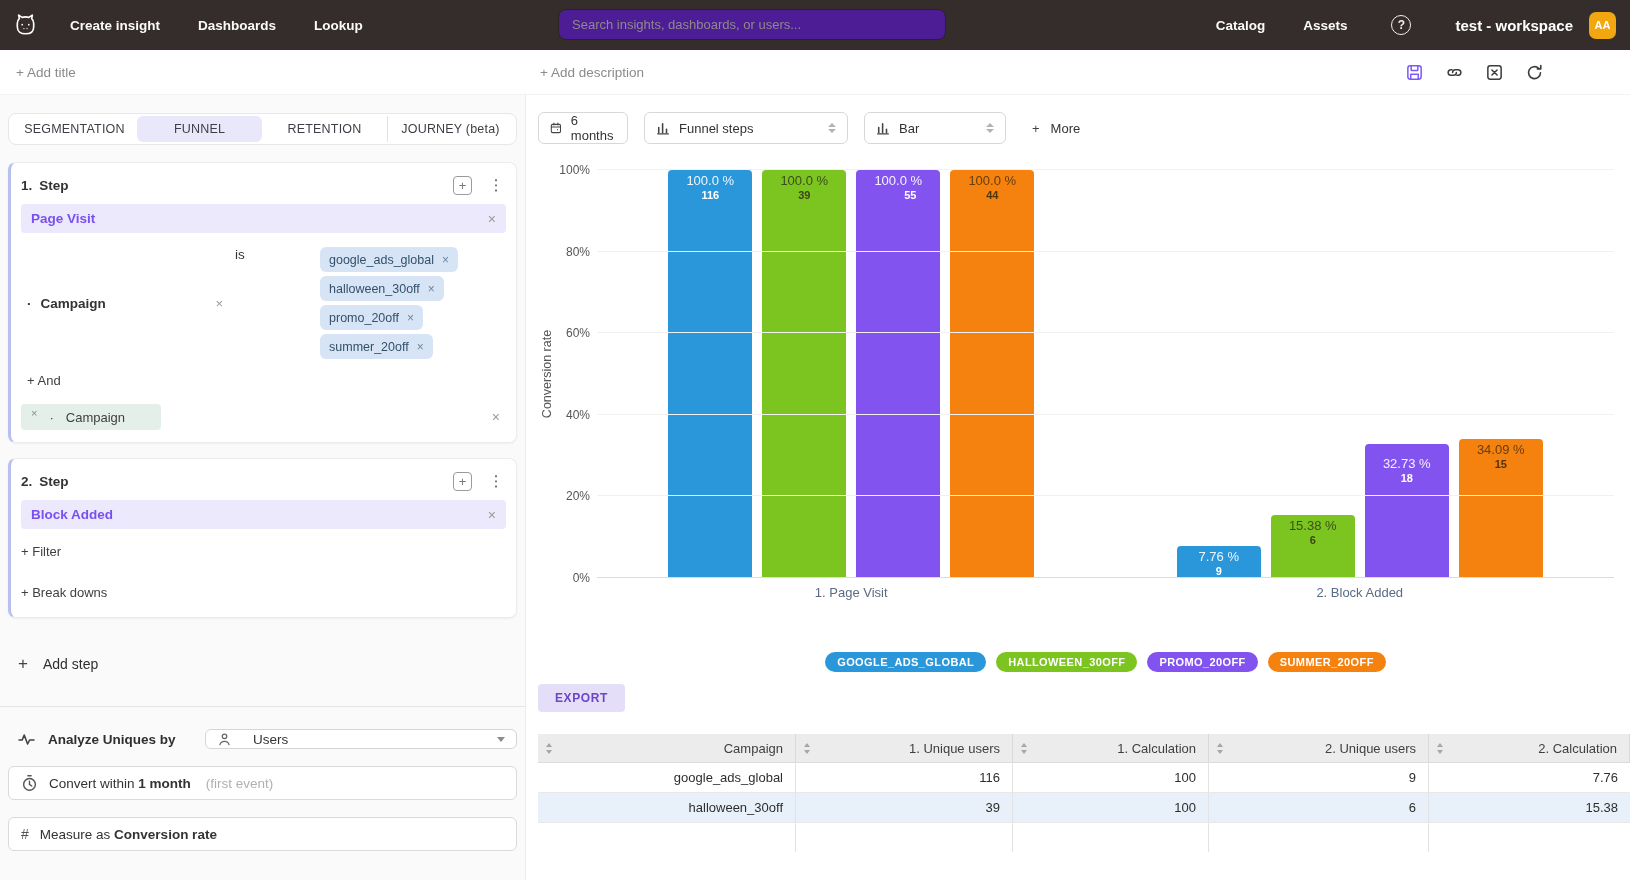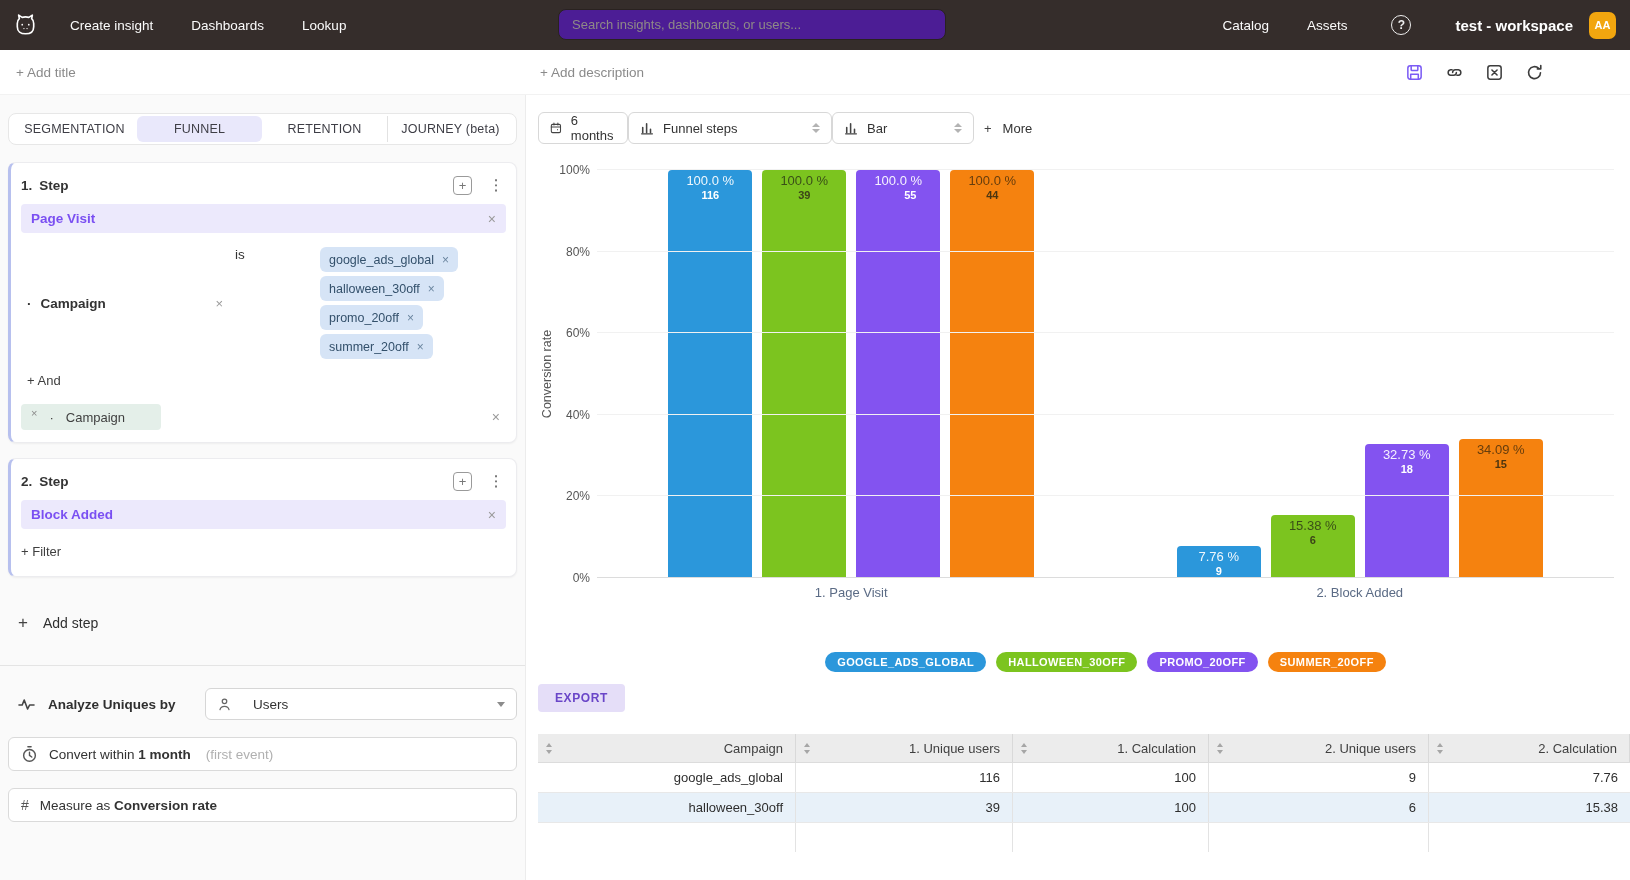--- a/index.html
+++ b/index.html
@@ -2,21 +2,21 @@
 <html><head>
 <meta charset="utf-8">
 <style>
   *{box-sizing:border-box;margin:0;padding:0}
   html,body{width:1630px;height:880px;overflow:hidden;font-family:"Liberation Sans",sans-serif;background:#fff}
 
   
   .topnav{height:50px;background:#352d2b;display:flex;align-items:center;padding:0 14px 0 10px;position:relative;color:#fff}
   .logo{width:30px;height:30px;margin-right:30px;display:flex;align-items:center;justify-content:center}
   .nav-items{display:flex;gap:38px}
-  .nav-item{font-size:13.5px;font-weight:400;color:#fbfbfb;cursor:pointer}
+  .nav-item{font-size:13.5px;font-weight:700;color:#fbfbfb;cursor:pointer}
   .search{position:absolute;left:558px;top:9px;width:388px;height:31px;background:#4c1d95;border:1px solid #292220;border-radius:8px;color:#c9c4c2;font-size:13px;padding:0 13px;outline:none}
   .search::placeholder{color:#8f8a87}
   .nav-right{margin-left:auto;display:flex;align-items:center;gap:44px}
   .help-circle{width:20px;height:20px;border:1.6px solid #efefef;border-radius:50%;display:flex;align-items:center;justify-content:center;font-size:12px;font-weight:700;color:#efefef}
   .workspace{font-size:15px;font-weight:700}
   .avatar{width:27px;height:27px;background:#F2A60F;border-radius:7px;display:flex;align-items:center;justify-content:center;font-size:11px;font-weight:700;color:#fff;margin-left:-28px}
 
   
   .subheader{height:45px;background:#fff;display:flex;align-items:center;border-bottom:1px solid #f2f2f2}
   .add-title{width:526px;padding-left:16px;color:#8a8a8a;font-size:13.5px}
@@ -57,29 +57,29 @@
   .mint-chip{background:#e4efe9;border-radius:4px;height:26px;display:flex;align-items:center;padding:0 36px 0 10px;gap:12px;font-size:13px;color:#3f3f3f}
   .mint-chip .x{color:#8a8a8a;font-size:11px;cursor:pointer;align-self:flex-start;padding-top:3px}
   .link-label{font-size:13px;color:#3f3f3f;margin:10px 0 0 0;padding:5px 0;cursor:pointer}
   .link-label.bd{margin-top:16px}
   .add-step{display:flex;align-items:center;gap:15px;margin:36px 0 0 10px;font-size:14px;color:#2f2f2f;font-weight:500;cursor:pointer}
   .add-step .plus{font-size:17px;color:#444;font-weight:400}
   .divider-h{border-top:1px solid #e4e4e4;margin:32px -8px 0 -8px}
   .analyze-row{display:flex;align-items:center;margin-top:22px;padding-left:10px}
   .analyze-row svg{margin-right:13px}
   .analyze-label{font-size:13.5px;color:#2f2f2f;font-weight:700}
-  .select{margin-left:auto;width:312px;height:32px;border:1px solid #d6d6d6;border-radius:6px;background:#fff;display:flex;align-items:center;padding:0 11px;font-size:13.5px;color:#333;gap:8px;cursor:pointer}
+  .select{margin-left:auto;width:312px;height:20px;border:1px solid #d6d6d6;border-radius:6px;background:#fff;display:flex;align-items:center;padding:0 11px;font-size:13.5px;color:#333;gap:8px;cursor:pointer}
   .caret{margin-left:auto;width:0;height:0;border-left:4.5px solid transparent;border-right:4.5px solid transparent;border-top:5px solid #8c8c8c}
   .wide-box{height:34px;border:1px solid #dadada;border-radius:6px;background:#fff;display:flex;align-items:center;gap:11px;padding:0 12px;margin-top:17px;font-size:13.5px;color:#333;cursor:pointer}
   .wide-box b{font-weight:700}
   .note{color:#b0b0b0;margin-left:4px}
   .hash{font-size:14px;color:#555}
 
   
-  .controls{display:flex;align-items:center;}
+  .controls{display:flex;align-items:center;gap:16px}
   .ctl{border:1px solid #d8d8d8;border-radius:6px;height:32px;display:flex;align-items:center;padding:0 11px;font-size:13px;color:#333;gap:9px;background:#fff;cursor:pointer}
   .ctl.months{width:90px}
   .ctl.sel-metric{width:204px}
   .ctl.sel-type{width:142px}
   .steppers{margin-left:auto;display:flex;flex-direction:column;gap:2px}
   .tri-up{width:0;height:0;border-left:4px solid transparent;border-right:4px solid transparent;border-bottom:4.5px solid #b3b3b3}
   .tri-down{width:0;height:0;border-left:4px solid transparent;border-right:4px solid transparent;border-top:4.5px solid #b3b3b3}
   .more{display:flex;align-items:center;gap:11px;font-size:13px;color:#333;font-weight:500;margin-left:10px;cursor:pointer}
   .more .plus{font-weight:400;color:#444}
   .daterow{display:flex;justify-content:flex-end;align-items:center;gap:8px;color:#9a9a9a;font-size:12.5px;margin-top:12px;padding-right:2px}
@@ -250,20 +250,21 @@
         <span class="plus-box">
             <span>+</span>
           </span>
         <span class="kebab">⋮</span>
       </div>
       <div class="event-row">
         <span class="event-name">Block Added</span>
         <span class="row-x">×</span>
       </div>
       <div class="link-label">+ Filter</div>
+      <div class="link-label bd">+ Break downs</div>
     </div>
 
     <div class="add-step">
       <span class="plus">+</span>
       <span>Add step</span>
     </div>
 
     <div class="divider-h"></div>
 
     <div class="analyze-row">
@@ -379,21 +380,21 @@
               </div>
             </div>
             <div class="bar" style="height: 15.38%; background: rgb(124, 196, 31);">
               <div class="bar-label">
                 <span class="pct" style="color: rgba(40, 46, 22, 0.78);">15.38 %</span>
                 <span class="cnt" style="color: rgb(60, 68, 24);">6</span>
               </div>
             </div>
             <div class="bar" style="height: 32.73%; background: rgb(131, 83, 240);">
               <div class="bar-label">
-                <span class="pct" style="color: rgba(255, 255, 255, 0.92);">32.73 %</span>
+                <span class="pct" style="color: rgba(255, 255, 255, 0.92); margin-top: 9px;">32.73 %</span>
                 <span class="cnt" style="color: rgb(255, 255, 255);">18</span>
               </div>
             </div>
             <div class="bar" style="height: 34.09%; background: rgb(245, 130, 15);">
               <div class="bar-label">
                 <span class="pct" style="color: rgba(66, 44, 12, 0.8);">34.09 %</span>
                 <span class="cnt" style="color: rgb(76, 53, 16);">15</span>
               </div>
             </div>
           </div>

